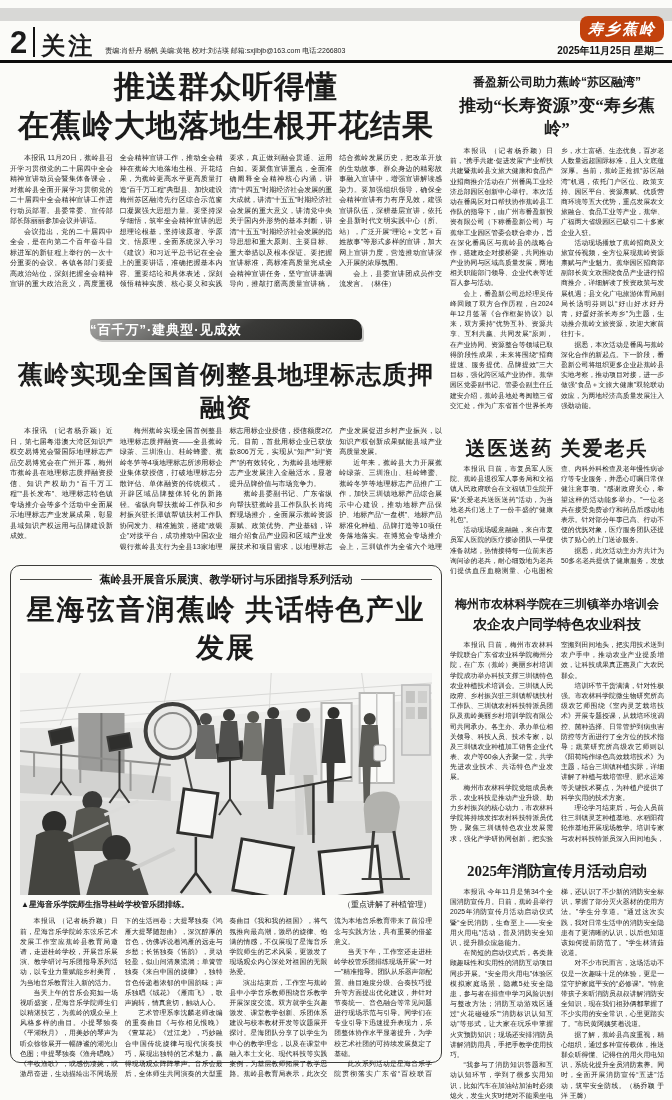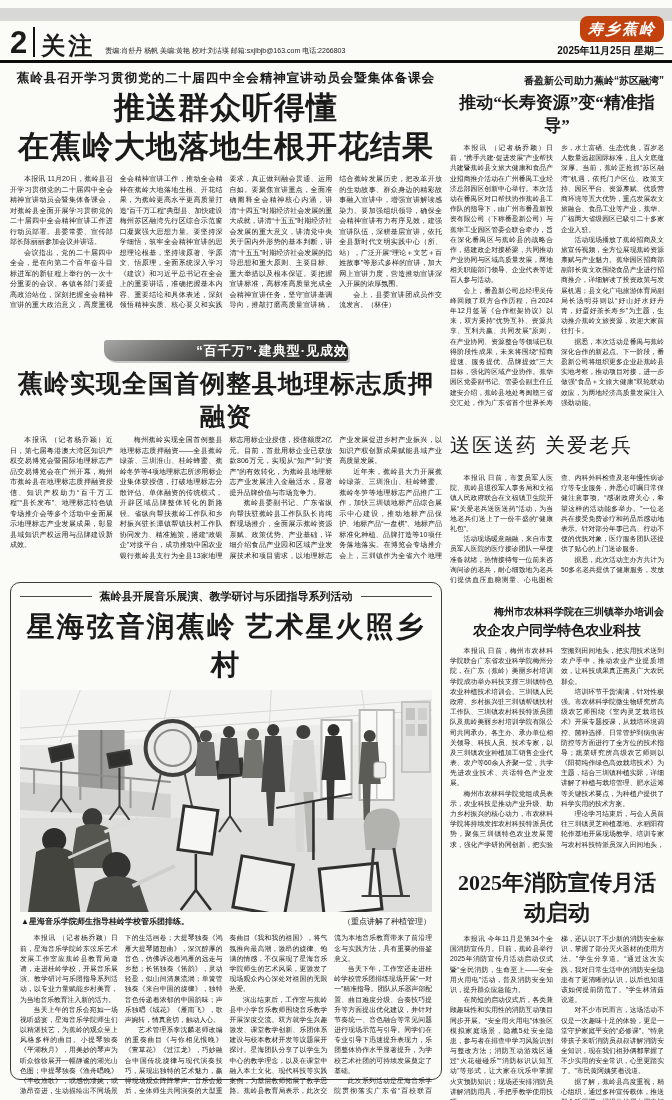--- a/index.html
+++ b/index.html
@@ -22,48 +22,48 @@
 
   .kicker{font-size:12.5px;font-weight:bold;text-align:center;letter-spacing:1px;margin:4px 0 2px;}
   .h-main{font-family:"Liberation Serif",serif;font-weight:900;font-size:31px;line-height:1.2;
           text-align:center;letter-spacing:1px;margin:2px 0 0;}
   .bodytext{font-size:7px;line-height:1.5;text-align:justify;color:#222;overflow:hidden;}
   .bodytext p{margin:0;text-indent:2em;}
   .cols4{column-count:4;column-gap:7px;}
   .cols2{column-count:2;column-gap:8px;}
   .a-body{margin-top:9px;height:156px;}
 
-  .banner{width:244px;height:21px;margin:10px auto 4px;background:linear-gradient(150deg,#a8a8a6,#3a3a38 55%,#242422);
-          color:#fff;font-weight:bold;font-size:13px;text-align:right;line-height:21px;letter-spacing:1px;
+  .banner{width:272px;height:21px;margin:10px auto 4px;background:linear-gradient(150deg,#a8a8a6,#3a3a38 55%,#242422);
+          color:#fff;font-weight:bold;font-size:13px;text-align:left;line-height:21px;letter-spacing:1px;
           border-radius:3px 10px 3px 10px;box-shadow:2px 2px 0 #c9c9c7;}
   .h-geo{font-family:"Liberation Serif",serif;font-weight:900;font-size:25px;text-align:center;
-         letter-spacing:1px;margin:6px 0 2px;}
+         letter-spacing:1px;margin:18px 0 2px;}
   .sub-geo{font-size:11.5px;font-weight:bold;text-align:center;margin:3px 0 6px;}
   .geo-body{height:131px;}
 
-  .musicbox{margin-top:16px;border:1.5px solid #3c3c3a;border-radius:10px;padding:6px 9px 8px;height:498px;box-sizing:border-box;}
+  .musicbox{margin-top:8px;border:1.5px solid #3c3c3a;border-radius:10px;padding:6px 9px 8px;height:498px;box-sizing:border-box;}
   .m-kicker{display:flex;align-items:center;gap:8px;font-size:11px;font-weight:bold;}
   .m-kicker .hline{flex:1;height:1px;background:#4a4a48;}
   .h-music{font-family:"Liberation Serif",serif;font-weight:900;font-size:28px;text-align:center;
            letter-spacing:2px;margin:4px 0 6px;}
   .photo{width:100%;height:222px;display:block;background:#e8e8e6;}
   .caprow{display:flex;justify-content:space-between;font-size:8px;margin:4px 1px 6px;gap:43px;}
   .cap{font-weight:bold;}
   .m-body{height:164px;font-size:6.8px;}
 
-  .r-kicker{font-size:10px;font-weight:bold;text-align:right;margin:8px 0 3px;}
+  .r-kicker{font-size:12px;font-weight:bold;text-align:center;margin:8px 0 3px;}
   .h-r1{font-family:"Liberation Serif",serif;font-weight:900;font-size:17px;text-align:center;margin:0 0 6px;}
   .r1-body{height:276px;font-size:6.8px;}
-  .h-r2{font-family:"Liberation Serif",serif;font-weight:400;font-size:20px;text-align:left;
-        letter-spacing:2px;margin:13px 0 14px;}
+  .h-r2{font-family:"Liberation Serif",serif;font-weight:700;font-size:20px;text-align:center;
+        letter-spacing:2px;margin:13px 0 2px;}
   .r2-body{height:120px;font-size:6.8px;}
   .r3-kicker{margin-top:12px;}
   .h-r3{font-family:"Liberation Serif",serif;font-weight:900;font-size:14px;text-align:center;margin:0 0 6px;}
   .r3-body{height:210px;font-size:6.8px;}
-  .h-r4{font-family:"Liberation Serif",serif;font-weight:900;font-size:22px;text-align:center;margin:12px 0 6px;}
+  .h-r4{font-family:"Liberation Serif",serif;font-weight:900;font-size:15px;text-align:center;margin:12px 0 6px;}
   .r4-body{height:214px;font-size:6.8px;}
 </style>
 </head>
 <body>
 
 <div class="page">
   <div class="topbar"></div>
 
   <div class="hdr">
     <span class="pagenum">2</span>
@@ -73,21 +73,20 @@
     <span class="mast">
       <span class="mastlogo">寿乡蕉岭</span>
       <span class="mastdate" style="display:block">2025年11月25日 星期二</span>
     </span>
   </div>
   <div class="rule"></div>
 
   <div class="leftcol">
 
     <div>
-      <div class="kicker">蕉岭县召开学习贯彻党的二十届四中全会精神宣讲动员会暨集体备课会</div>
       <div class="h-main">推送群众听得懂</div>
       <div class="h-main">在蕉岭大地落地生根开花结果</div>
       <div class="bodytext cols4 a-body">
           <p>本报讯 11月20日，蕉岭县召开学习贯彻党的二十届四中全会精神宣讲动员会暨集体备课会，对蕉岭县全面开展学习贯彻党的二十届四中全会精神宣讲工作进行动员部署。县委常委、宣传部部长陈丽丽参加会议并讲话。</p>
           <p>会议指出，党的二十届四中全会，是在向第二个百年奋斗目标进军的新征程上举行的一次十分重要的会议。各镇各部门要提高政治站位，深刻把握全会精神宣讲的重大政治意义，高度重视全会精神宣讲工作，推动全会精神在蕉岭大地落地生根、开花结果，为蕉岭更高水平更高质量打造“百千万工程”典型县、加快建设梅州苏区融湾先行区综合示范窗口凝聚强大思想力量。要坚持深学细悟，筑牢全会精神宣讲的思想理论根基，坚持读原著、学原文、悟原理，全面系统深入学习《建议》和习近平总书记在全会上的重要讲话，准确把握基本内容、重要结论和具体表述，深刻领悟精神实质、核心要义和实践要求，真正做到融会贯通、运用自如。要聚焦宣讲重点，全面准确阐释全会精神核心内涵，讲清“十四五”时期经济社会发展的重大成就，讲清“十五五”时期经济社会发展的重大意义，讲清党中央关于国内外形势的基本判断，讲清“十五五”时期经济社会发展的指导思想和重大原则、主要目标、重大举措以及根本保证。要把握宣讲标准，高标准高质量完成全会精神宣讲任务，坚守宣讲基调导向，推敲打磨高质量宣讲稿，结合蕉岭发展历史，把改革开放的生动故事、群众身边的精彩故事融入宣讲中，增强宣讲解读感染力。要加强组织领导，确保全会精神宣讲有力有序见效，建强宣讲队伍，深耕基层宣讲，依托全县新时代文明实践中心（所、站），广泛开展“理论＋文艺＋百姓故事”等形式多样的宣讲，加大网上宣讲力度，营造推动宣讲深入开展的浓厚氛围。</p>
           <p>会上，县委宣讲团成员作交流发言。（林佳）</p>
         </div>
     </div>
 
     <div class="banner">“百千万”·建典型·见成效</div>
@@ -101,21 +100,21 @@
           <p>近年来，蕉岭县大力开展蕉岭绿茶、三圳淮山、桂岭蜂蜜、蕉岭冬笋等地理标志产品推广工作，加快三圳镇地标产品综合展示中心建设，推动地标产品保护、地标产品“一盘棋”、地标产品标准化种植、品牌打造等10项任务落地落实。在博览会专场推介会上，三圳镇作为全省六个地理标志特色镇试点单位之一，详细介绍了地理标志特色镇建设成效。在省市场监管局党组的指导支持下，蕉岭县地理标志产业融合发展驶入“快车道”，为县域经济振兴注入强劲动能，助力“百千万工程”实现五年显著成效目标。</p>
         </div>
     </div>
 
     <div class="musicbox">
       <div class="m-kicker">
         <span class="hline"></span>
         <span>蕉岭县开展音乐展演、教学研讨与乐团指导系列活动</span>
         <span class="hline"></span>
       </div>
-      <div class="h-music">星海弦音润蕉岭  艺术星火照乡村</div>
+      <div class="h-music">星海弦音润蕉岭  共话特色产业发展</div>
 
       <svg class="photo" viewBox="0 0 410 222" preserveAspectRatio="none">
         <rect x="0" y="0" width="410" height="222" fill="#ececea"></rect>
         <polygon points="0,0 410,0 410,26 0,58" fill="#f4f4f2"></polygon>
         <line x1="0" y1="50" x2="410" y2="20" stroke="#d2d2d0" stroke-width="1"></line>
         <line x1="0" y1="38" x2="410" y2="10" stroke="#d8d8d6" stroke-width="1"></line>
         <line x1="60" y1="0" x2="40" y2="52" stroke="#d8d8d6" stroke-width="1"></line>
         <line x1="150" y1="0" x2="140" y2="46" stroke="#d8d8d6" stroke-width="1"></line>
         <line x1="250" y1="0" x2="248" y2="38" stroke="#d8d8d6" stroke-width="1"></line>
         <line x1="340" y1="0" x2="344" y2="30" stroke="#d8d8d6" stroke-width="1"></line>
@@ -213,21 +212,21 @@
           <p>当天下午，工作室还走进桂岭学校管乐团排练现场开展“一对一”精准指导。团队从乐器声部配置、曲目难度分级、合奏技巧提升等方面提出优化建议，并针对节奏统一、音色融合等常见问题进行现场示范与引导。同学们在专业引导下迅速提升表现力，乐团整体协作水平显著提升，为学校艺术社团的可持续发展奠定了基础。</p>
           <p>此次系列活动是星海音乐学院贯彻落实广东省“百校联百县”助力“百千万工程”的具体实践，展现了高校服务基层教育的责任担当。据了解，该学院将继续深化与地方教育部门的合作，通过师资培训、课程共建与艺术实践等多种形式，持续助力乡村美育提质增效，共同绘就音乐教育高质量发展的新图景。</p>
         </div>
     </div>
   </div>
 
   <div class="rightcol">
 
     <div>
       <div class="r-kicker">番盈新公司助力蕉岭“苏区融湾”</div>
-      <div class="h-r1">推动“长寿资源”变“精准指导”</div>
+      <div class="h-r1">推动“长寿资源”变“寿乡蕉岭”</div>
       <div class="bodytext cols2 r1-body">
           <p>本报讯 （记者杨乔颖）日前，“携手共建·促进发展”产业帮扶共建暨蕉岭县文旅大健康和食品产业招商推介活动在广州番禺工业经济总部园区创新中心举行。本次活动在番禺区对口帮扶协作蕉岭县工作队的指导下，由广州市番盈新投资有限公司（下称番盈新公司）与蕉华工业园区管委会联合牵办，旨在深化番禺区与蕉岭县的战略合作，搭建政企对接桥梁，共同推动产业协同与区域高质量发展，两地相关职能部门领导、企业代表等近百人参与活动。</p>
           <p>会上，番盈新公司总经理吴传峰回顾了双方合作历程，自2024年12月签署《合作框架协议》以来，双方秉持“优势互补、资源共享、互利共赢、共同发展”原则，在产业协同、资源整合等领域已取得阶段性成果，未来将围绕“招商提速、服务提优、品牌提效”三大目标，强化跨区域产业协作。蕉华园区党委副书记、管委会副主任丘建安介绍，蕉岭县地处粤闽赣三省交汇处，作为广东省首个世界长寿乡，水土富硒、生态优良，百岁老人数量远超国际标准，且人文底蕴深厚。当前，蕉岭正抢抓“苏区融湾”机遇，依托门户区位、政策支持、园区平台、资源禀赋、优质营商环境等五大优势，重点发展农文旅融合、食品工业等产业，蕉华、广福两大省级园区已吸引二十多家企业入驻。</p>
           <p>活动现场播放了蕉岭招商及文旅宣传视频，全方位展现蕉岭资源禀赋与产业魅力。蕉华园区招商部副部长黄文欢围绕食品产业进行招商推介，详细解读了投资政策与发展机遇；县文化广电旅游体育局副局长汤明芬则以“好山好水好丹青，好蛋好茶长寿乡”为主题，生动推介蕉岭文旅资源，欢迎大家前往打卡。</p>
           <p>据悉，本次活动是番禺与蕉岭深化合作的新起点。下一阶段，番盈新公司将组织更多企业赴蕉岭县实地考察，推动项目对接，进一步做强“食品＋文旅大健康”双轮联动效应，为两地经济高质量发展注入强劲动能。</p>
         </div>
     </div>
 
     <div>
       <div class="h-r2">送医送药 关爱老兵</div>

